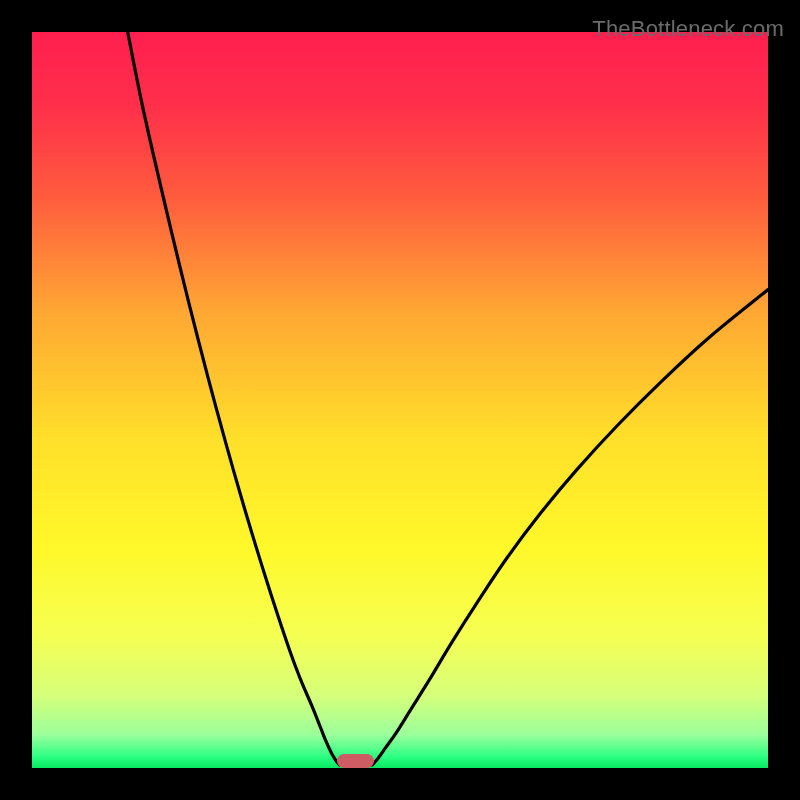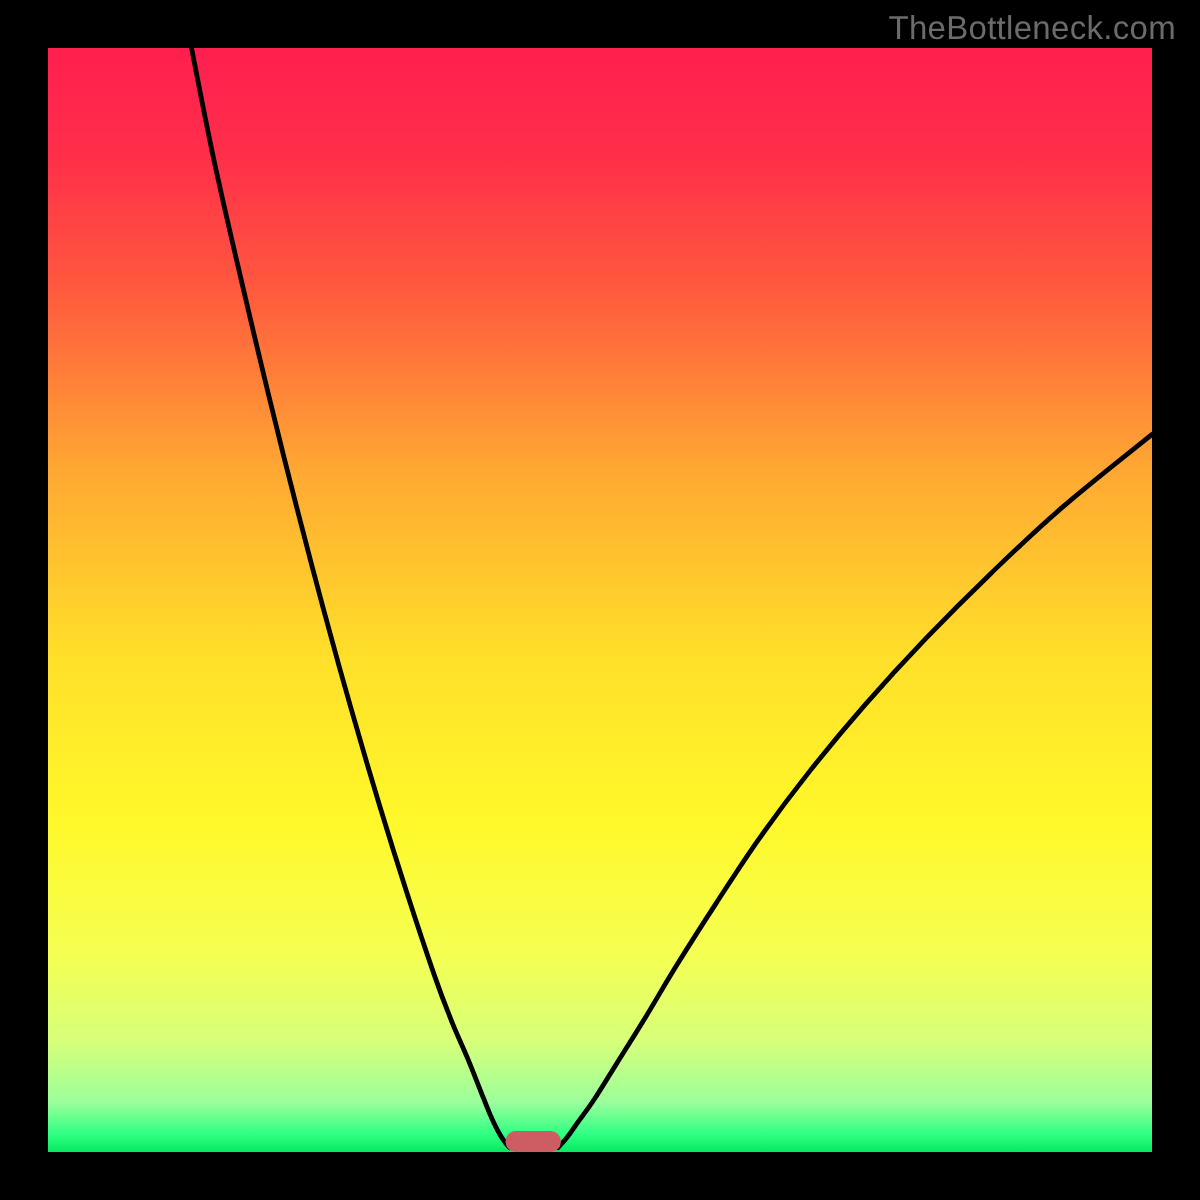--- a/index.html
+++ b/index.html
@@ -12,21 +12,21 @@
     font-family: Arial, Helvetica, sans-serif;
   }
   .frame {
     position: relative;
     width: 800px;
     height: 800px;
     background: #000;
   }
   .watermark {
     position: absolute;
-    top: 6px;
+    top: 16px;
     right: 16px;
     color: #6b6b6b;
     font-size: 22px;
     font-weight: 500;
     letter-spacing: 0.2px;
     z-index: 5;
     user-select: none;
   }
   .plot-area {
     position: absolute;

